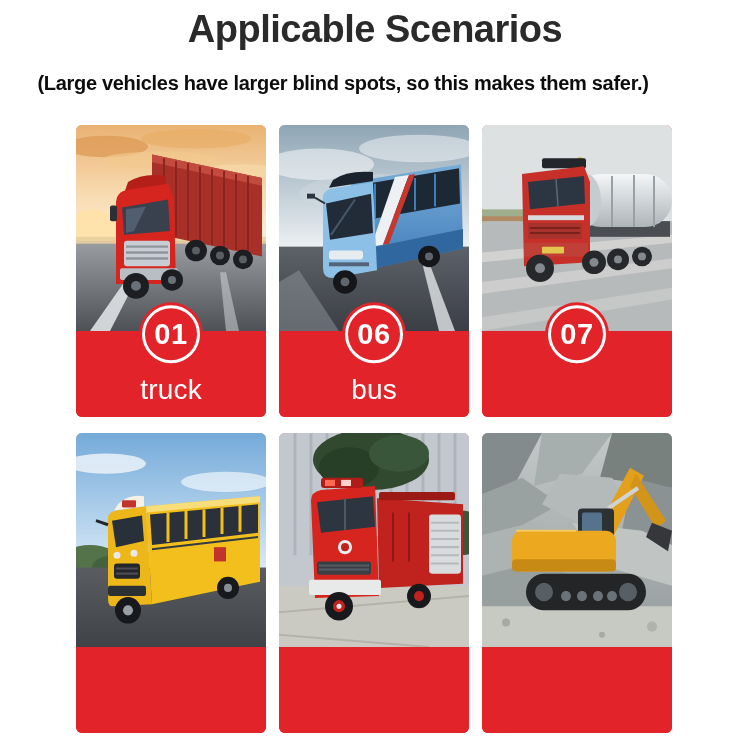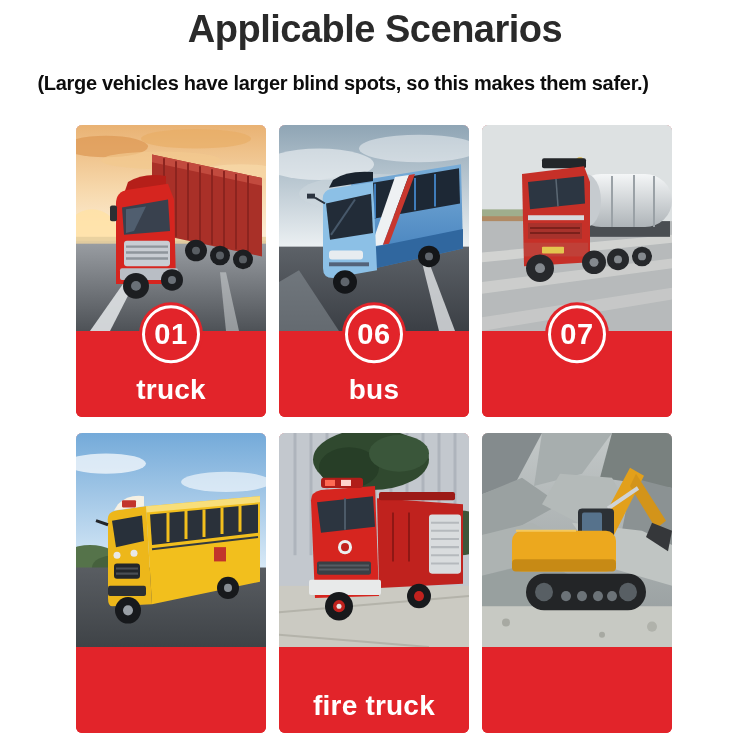--- a/index.html
+++ b/index.html
@@ -35,21 +35,21 @@
     display:flex; align-items:center; justify-content:center; z-index:3;
   }
   .badge .ring {
     position:absolute; inset:3px; border:3px solid #ffffff; border-radius:50%;
   }
   .badge .num {
     color:#ffffff; font-size:29px; font-weight:bold; letter-spacing:0.5px;
   }
   .label {
     position:absolute; bottom:11px; left:0; width:100%; text-align:center;
-    color:#ffffff; font-size:28px; font-weight:bold; z-index:2;
+    color:#ffffff; font-size:28px; font-weight:normal; z-index:2;
     letter-spacing:0.2px;
   }
 </style>
 </head>
 <body>
 
 <div class="page">
 
   <div class="title">Applicable Scenarios</div>
   <div class="subtitle">(Large vehicles have larger blind spots, so this makes them safer.)</div>
@@ -282,21 +282,20 @@
           <path d="M40,130 H90 M40,134 H90" stroke="#565c63" stroke-width="2" fill="none"></path>
           <rect x="30" y="144" width="72" height="15" rx="2" fill="#e8eaea"></rect>
           <circle cx="60" cy="170" r="14" fill="#17191c"></circle>
             <circle cx="60" cy="170" r="6" fill="#c0221e"></circle>
             <circle cx="60" cy="170" r="2.5" fill="#e8e8e8"></circle>
           <circle cx="140" cy="160" r="12" fill="#17191c"></circle>
             <circle cx="140" cy="160" r="5" fill="#c0221e"></circle>
         </svg>
       </div>
       <div class="band"></div>
-      <div class="label">fire truck</div>
     </div>
 
     <div class="card">
       <div class="photo">
         <svg viewBox="0 0 190 210" preserveAspectRatio="none">
           <defs>
             <linearGradient id="s6rock" x1="0" y1="0" x2="0" y2="1">
               <stop offset="0" stop-color="#c3c8c8"></stop>
                 <stop offset="1" stop-color="#939a9b"></stop>
             </linearGradient>

